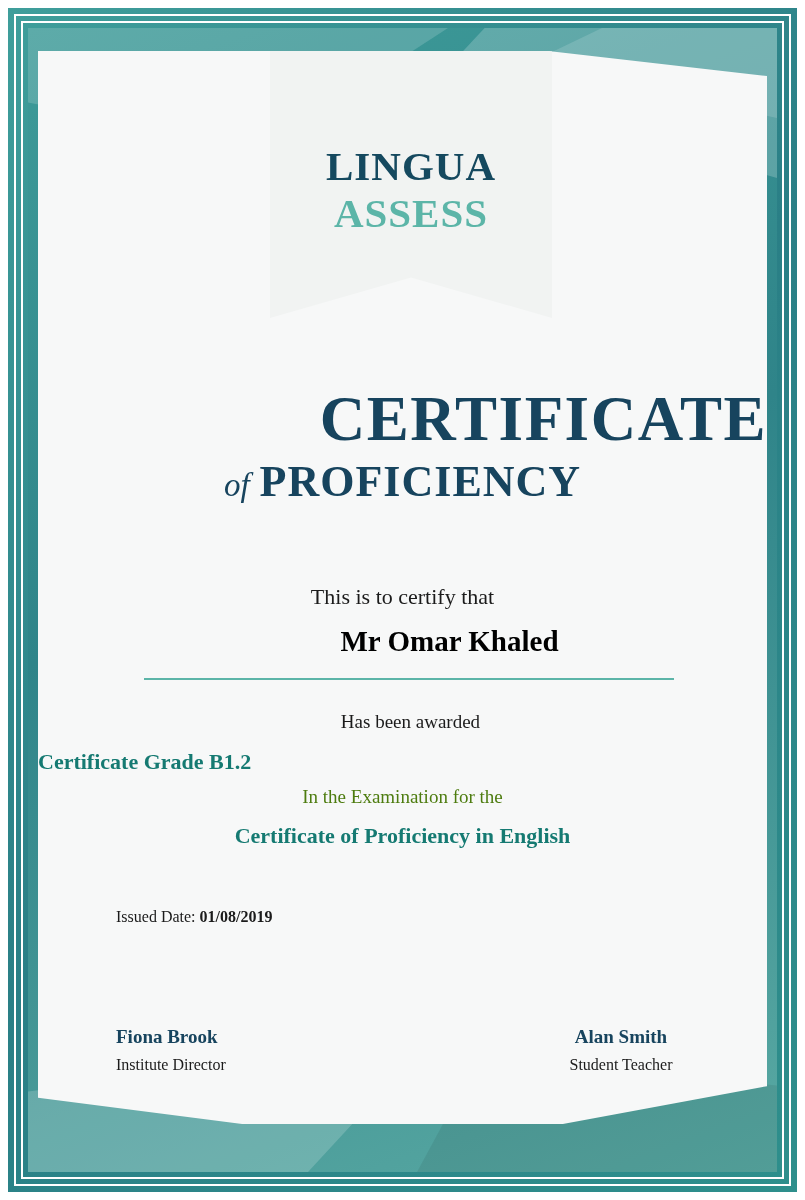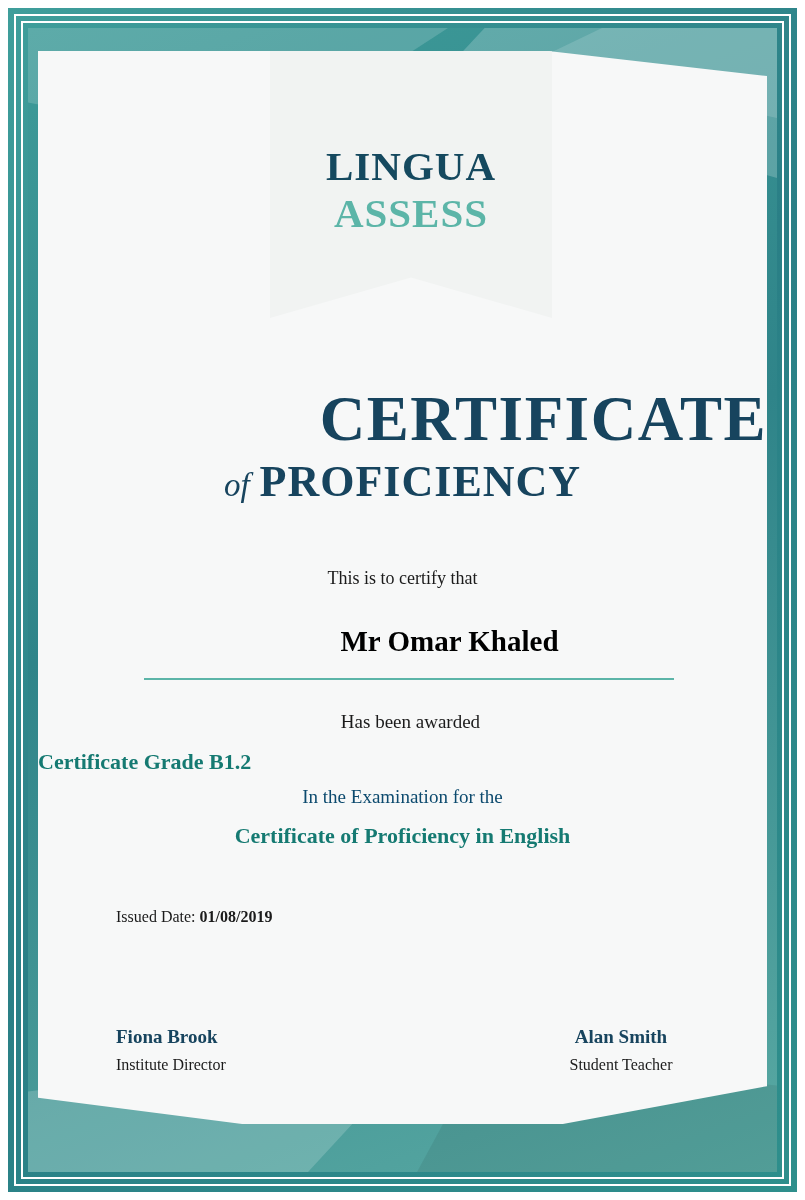--- a/index.html
+++ b/index.html
@@ -159,24 +159,24 @@
     font-family: "Liberation Serif", serif;
     font-weight: bold;
     font-size: 44px;
     letter-spacing: 1px;
     margin-left: 10px;
   }
 
   
   .certify-line {
     position: absolute;
-    left: 0; top: 540px;
-    width: 729px;
-    text-align: center;
-    font-size: 18px;
+    left: 0; top: 556px;
+    width: 729px;
+    text-align: center;
+    font-size: 22px;
     color: #1b1b1b;
   }
   .recipient {
     position: absolute;
     left: 0; top: 597px;
     width: 729px;
     text-align: center;
     font-weight: bold;
     font-size: 29px;
     color: #000000;
@@ -205,21 +205,21 @@
     font-size: 22px;
     font-weight: bold;
     color: #157a72;
   }
   .exam-line {
     position: absolute;
     left: 0; top: 758px;
     width: 729px;
     text-align: center;
     font-size: 19px;
-    color: #0c4a6e;
+    color: #4d7c0f;
   }
   .exam-name {
     position: absolute;
     left: 0; top: 795px;
     width: 729px;
     text-align: center;
     font-size: 22px;
     font-weight: bold;
     color: #157a72;
   }

